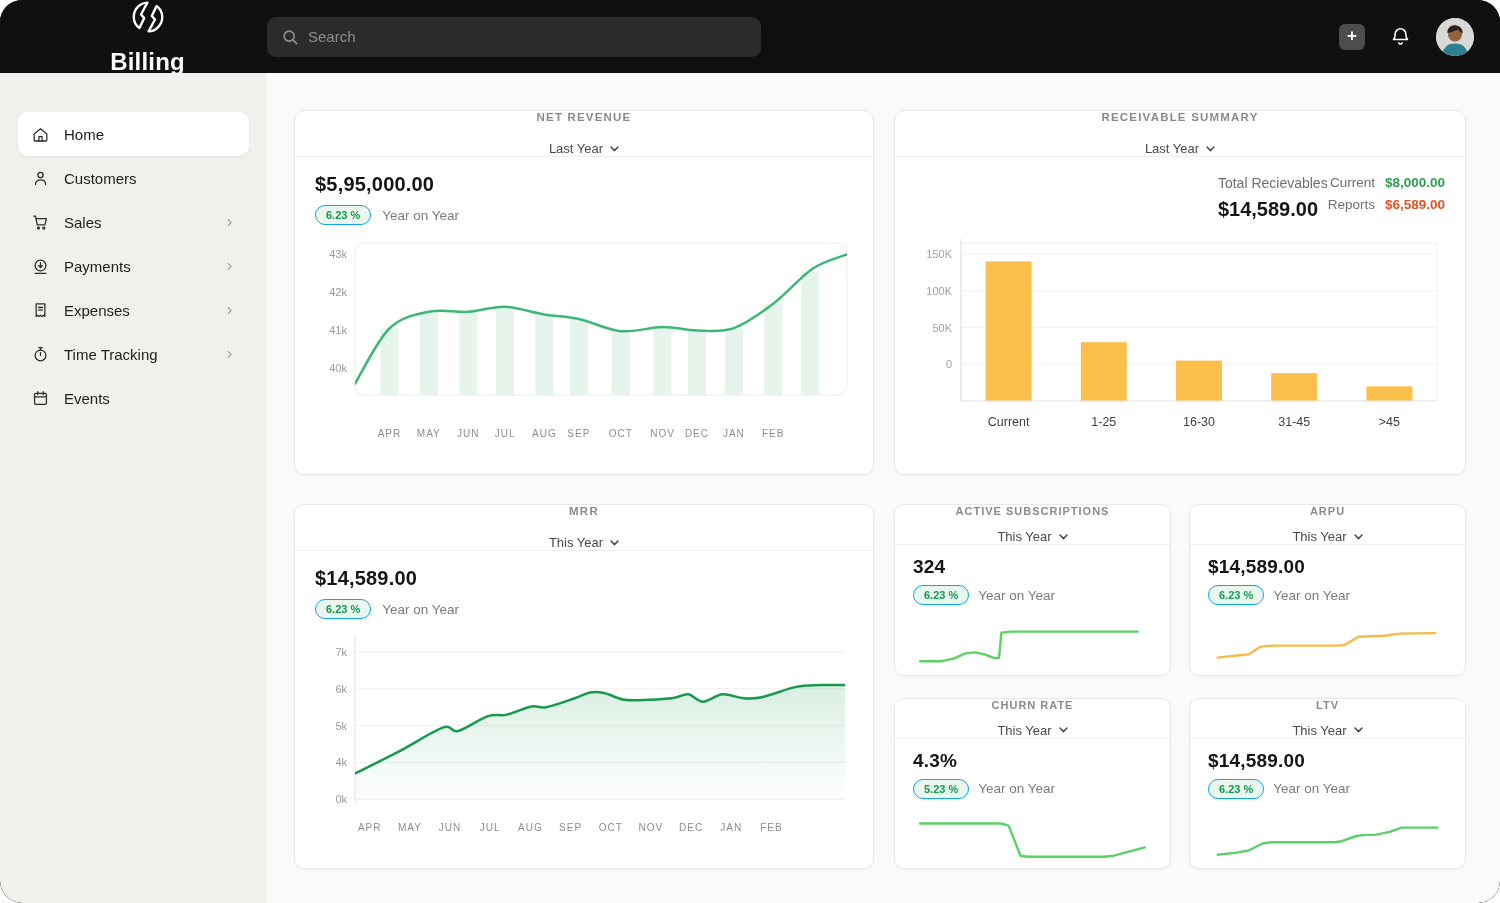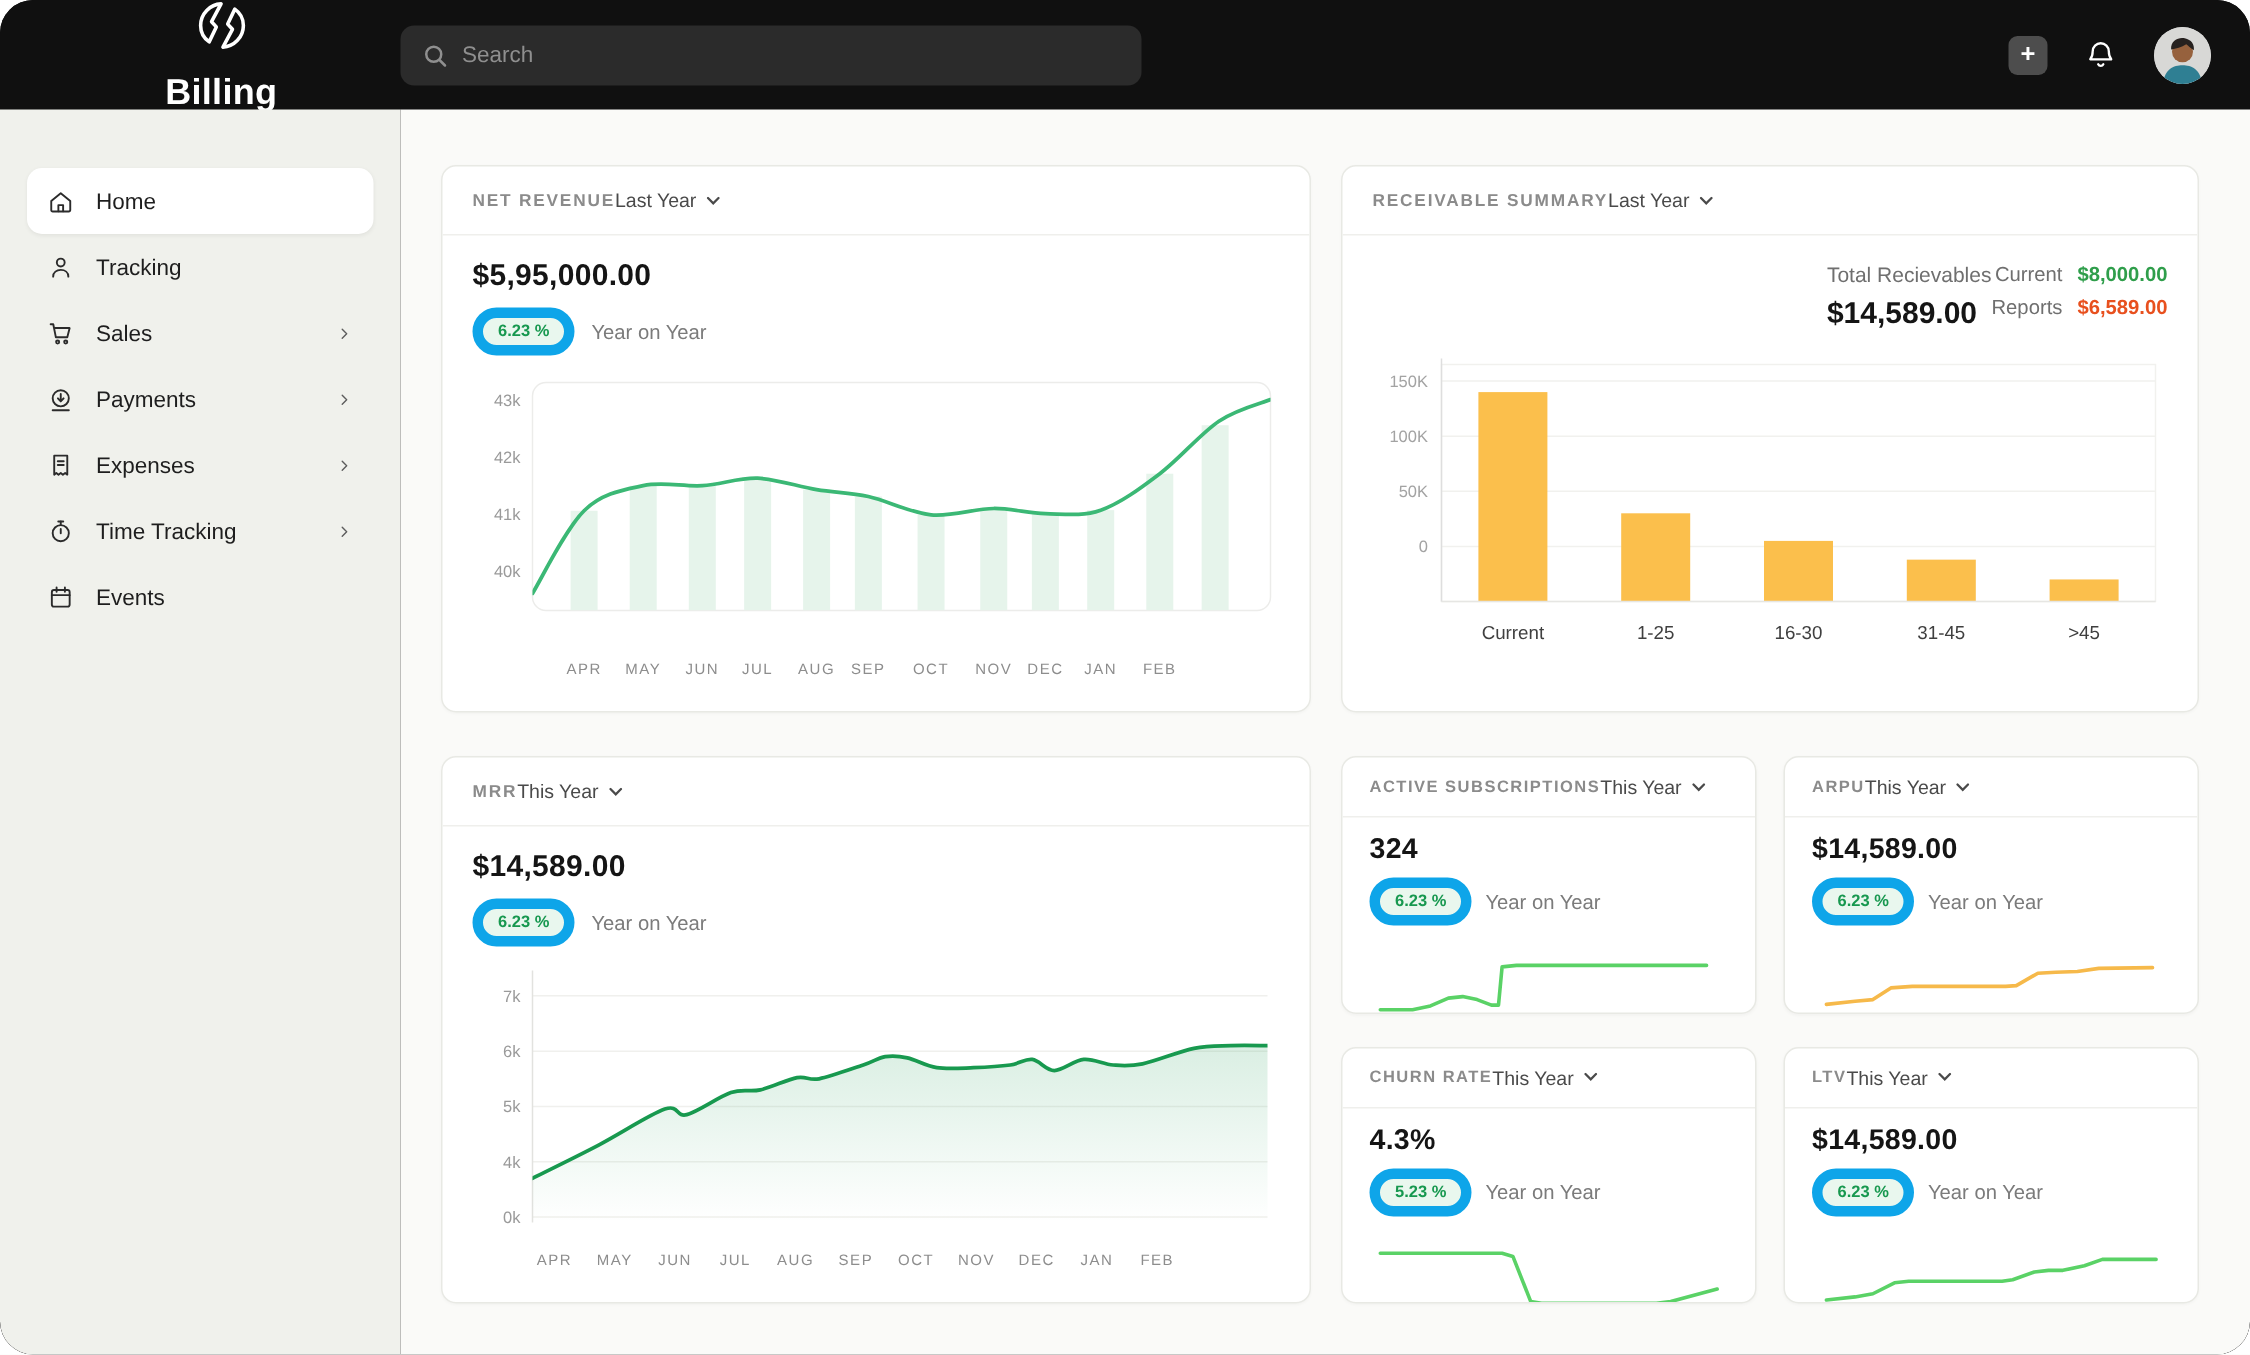--- a/index.html
+++ b/index.html
@@ -26,27 +26,27 @@
   .side-item { display:flex; align-items:center; gap:14px; height:44px; margin:0 18px; padding:16px 13px; border-radius:10px; font-size:15px; color:#1e1e1e; font-weight:500; cursor:pointer; }
   .side-item.active { background:#ffffff; box-shadow:0 1px 3px rgba(0,0,0,.06); }
   .side-item .s-icon { display:flex; color:#2b2b2b; }
   .side-item .s-chev { margin-left:auto; display:flex; color:#5c5c5c; }
 
   .main { flex:1; background:#fafaf8; border-bottom-right-radius:22px; padding:37px 34px 0 27px; }
   .grid { display:grid; grid-template-columns:580px 572px; grid-template-rows:365px 365px; column-gap:20px; row-gap:29px; }
 
   
   .card { background:#fff; border:1px solid #e8e9e4; border-radius:10px; box-shadow:0 1px 2px rgba(0,0,0,.03); overflow:hidden; }
-  .card-head { height:46px; display:flex; align-items:center; padding:0 20px; border-bottom:1px solid #efefec; }
+  .card-head { height:46px; display:flex; align-items:center; justify-content:space-between; padding:0 20px; border-bottom:1px solid #efefec;flex-direction:column; }
   .card-title { font-size:11.5px; font-weight:700; letter-spacing:1.2px; color:#8b8b8b; }
   .period { display:flex; align-items:center; gap:7px; font-size:13px; color:#4a4a4a; cursor:pointer; }
   .card-body { padding:16px 20px 0; }
   .big-val { font-size:20px; font-weight:700; color:#151515; letter-spacing:.2px; }
   .badge-row { display:flex; align-items:center; gap:11px; margin-top:9px; }
-  .badge { background:#e9f7ee; border:7px solid #0ea5e9; color:#17984f; font-size:11px; font-weight:700; padding:3px 10px; border-radius:20px; }
+  .badge { background:#e9f7ee; border:1px solid #0ea5e9; color:#17984f; font-size:11px; font-weight:700; padding:3px 10px; border-radius:20px; }
   .yoy { font-size:13.5px; color:#7b7b7b; }
   .chart { margin-top:12px; }
 
   
   .recv-top { display:flex; justify-content:flex-end; padding:18px 20px 0; }
   .recv-label { font-size:14px; color:#6f6f6f; }
   .recv-total { font-size:20px; font-weight:700; color:#151515; margin-top:7px; }
   .recv-side { display:grid; grid-template-columns:auto auto; column-gap:10px; row-gap:7px; align-content:start; font-size:13.5px; }
   .recv-side .lbl { color:#6f6f6f; text-align:right; }
   .recv-cur { color:#2f9e4b; font-weight:600; }
@@ -114,21 +114,21 @@
           </span>
           <span class="s-label">Home</span>
         </div>
         <div class="side-item">
           <span class="s-icon">
             <svg width="19" height="19" viewBox="0 0 24 24" fill="none" stroke="currentColor" stroke-width="1.6" stroke-linecap="round" stroke-linejoin="round">
               <circle cx="12" cy="7.6" r="3.3"></circle>
               <path d="M5.6 19.5 c0-3.7 2.9-5.7 6.4-5.7 s6.4 2 6.4 5.7"></path>
             </svg>
           </span>
-          <span class="s-label">Tracking</span>
+          <span class="s-label">Customers</span>
         </div>
         <div class="side-item">
           <span class="s-icon">
             <svg width="19" height="19" viewBox="0 0 24 24" fill="none" stroke="currentColor" stroke-width="1.6" stroke-linecap="round" stroke-linejoin="round">
               <path d="M3.5 4 h2.2 l2.2 11 h9.6 l2-7.8 H6.4"></path>
               <circle cx="9.4" cy="19" r="1.3"></circle>
               <circle cx="16.2" cy="19" r="1.3"></circle>
             </svg>
           </span>
           <span class="s-label">Sales</span>

